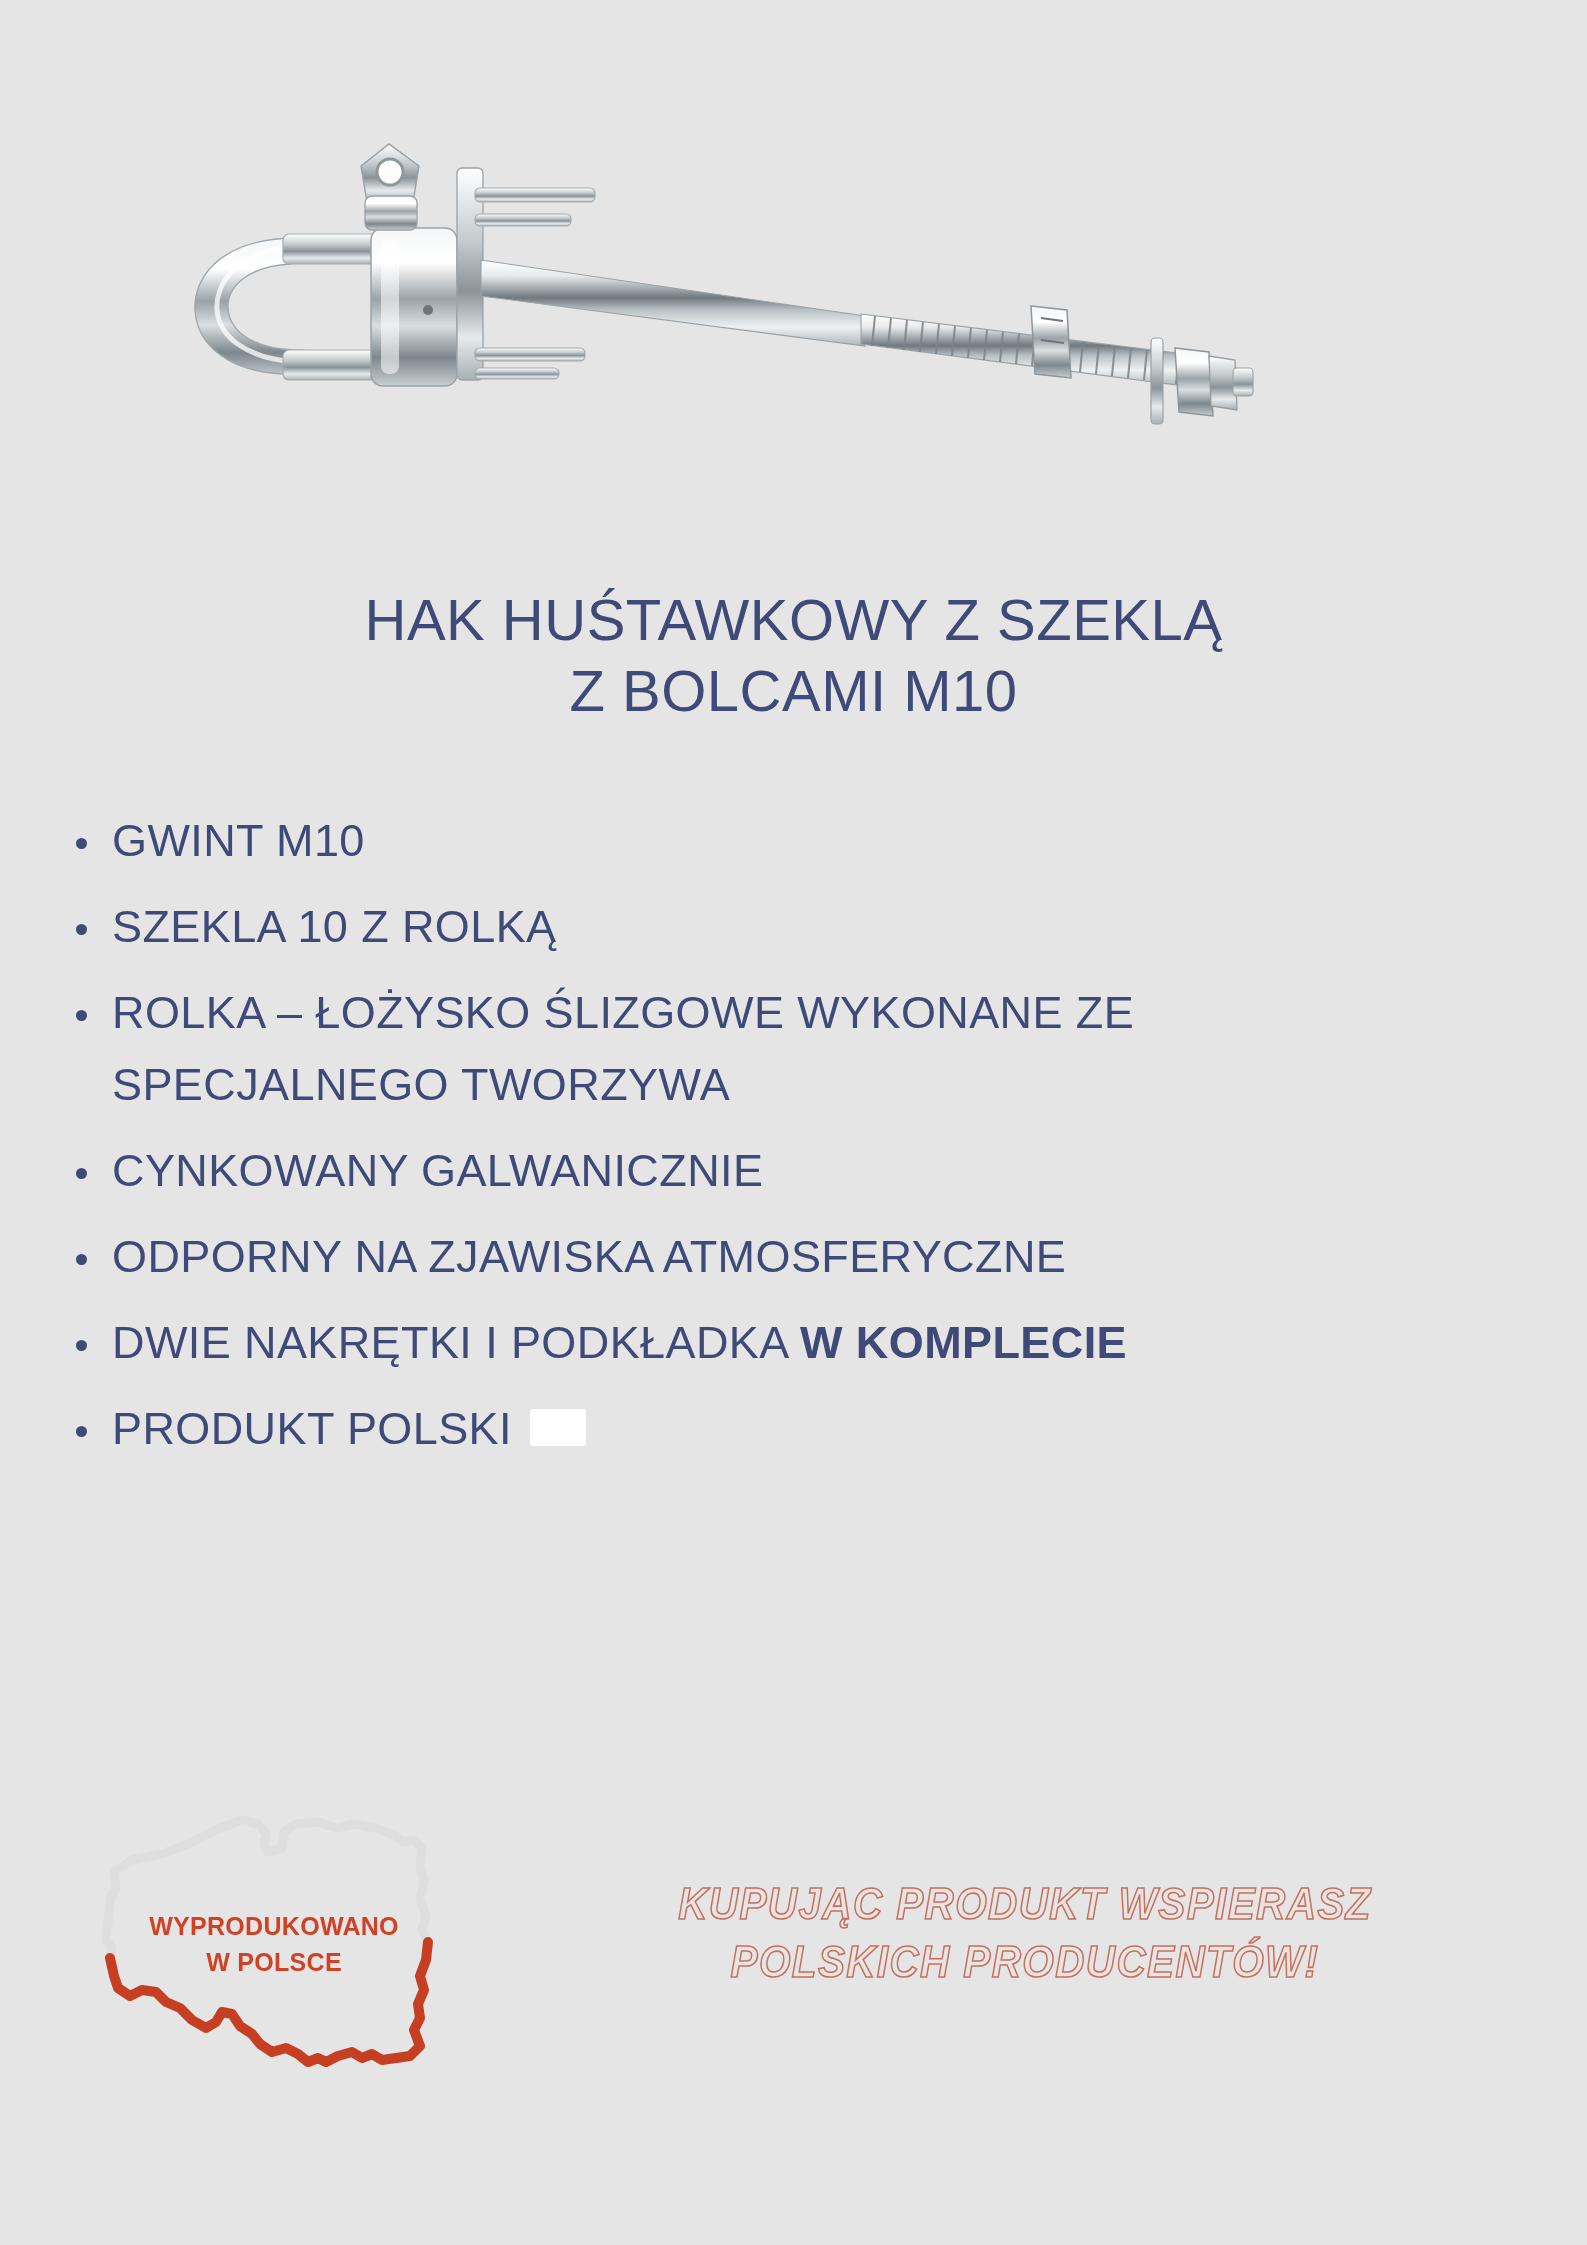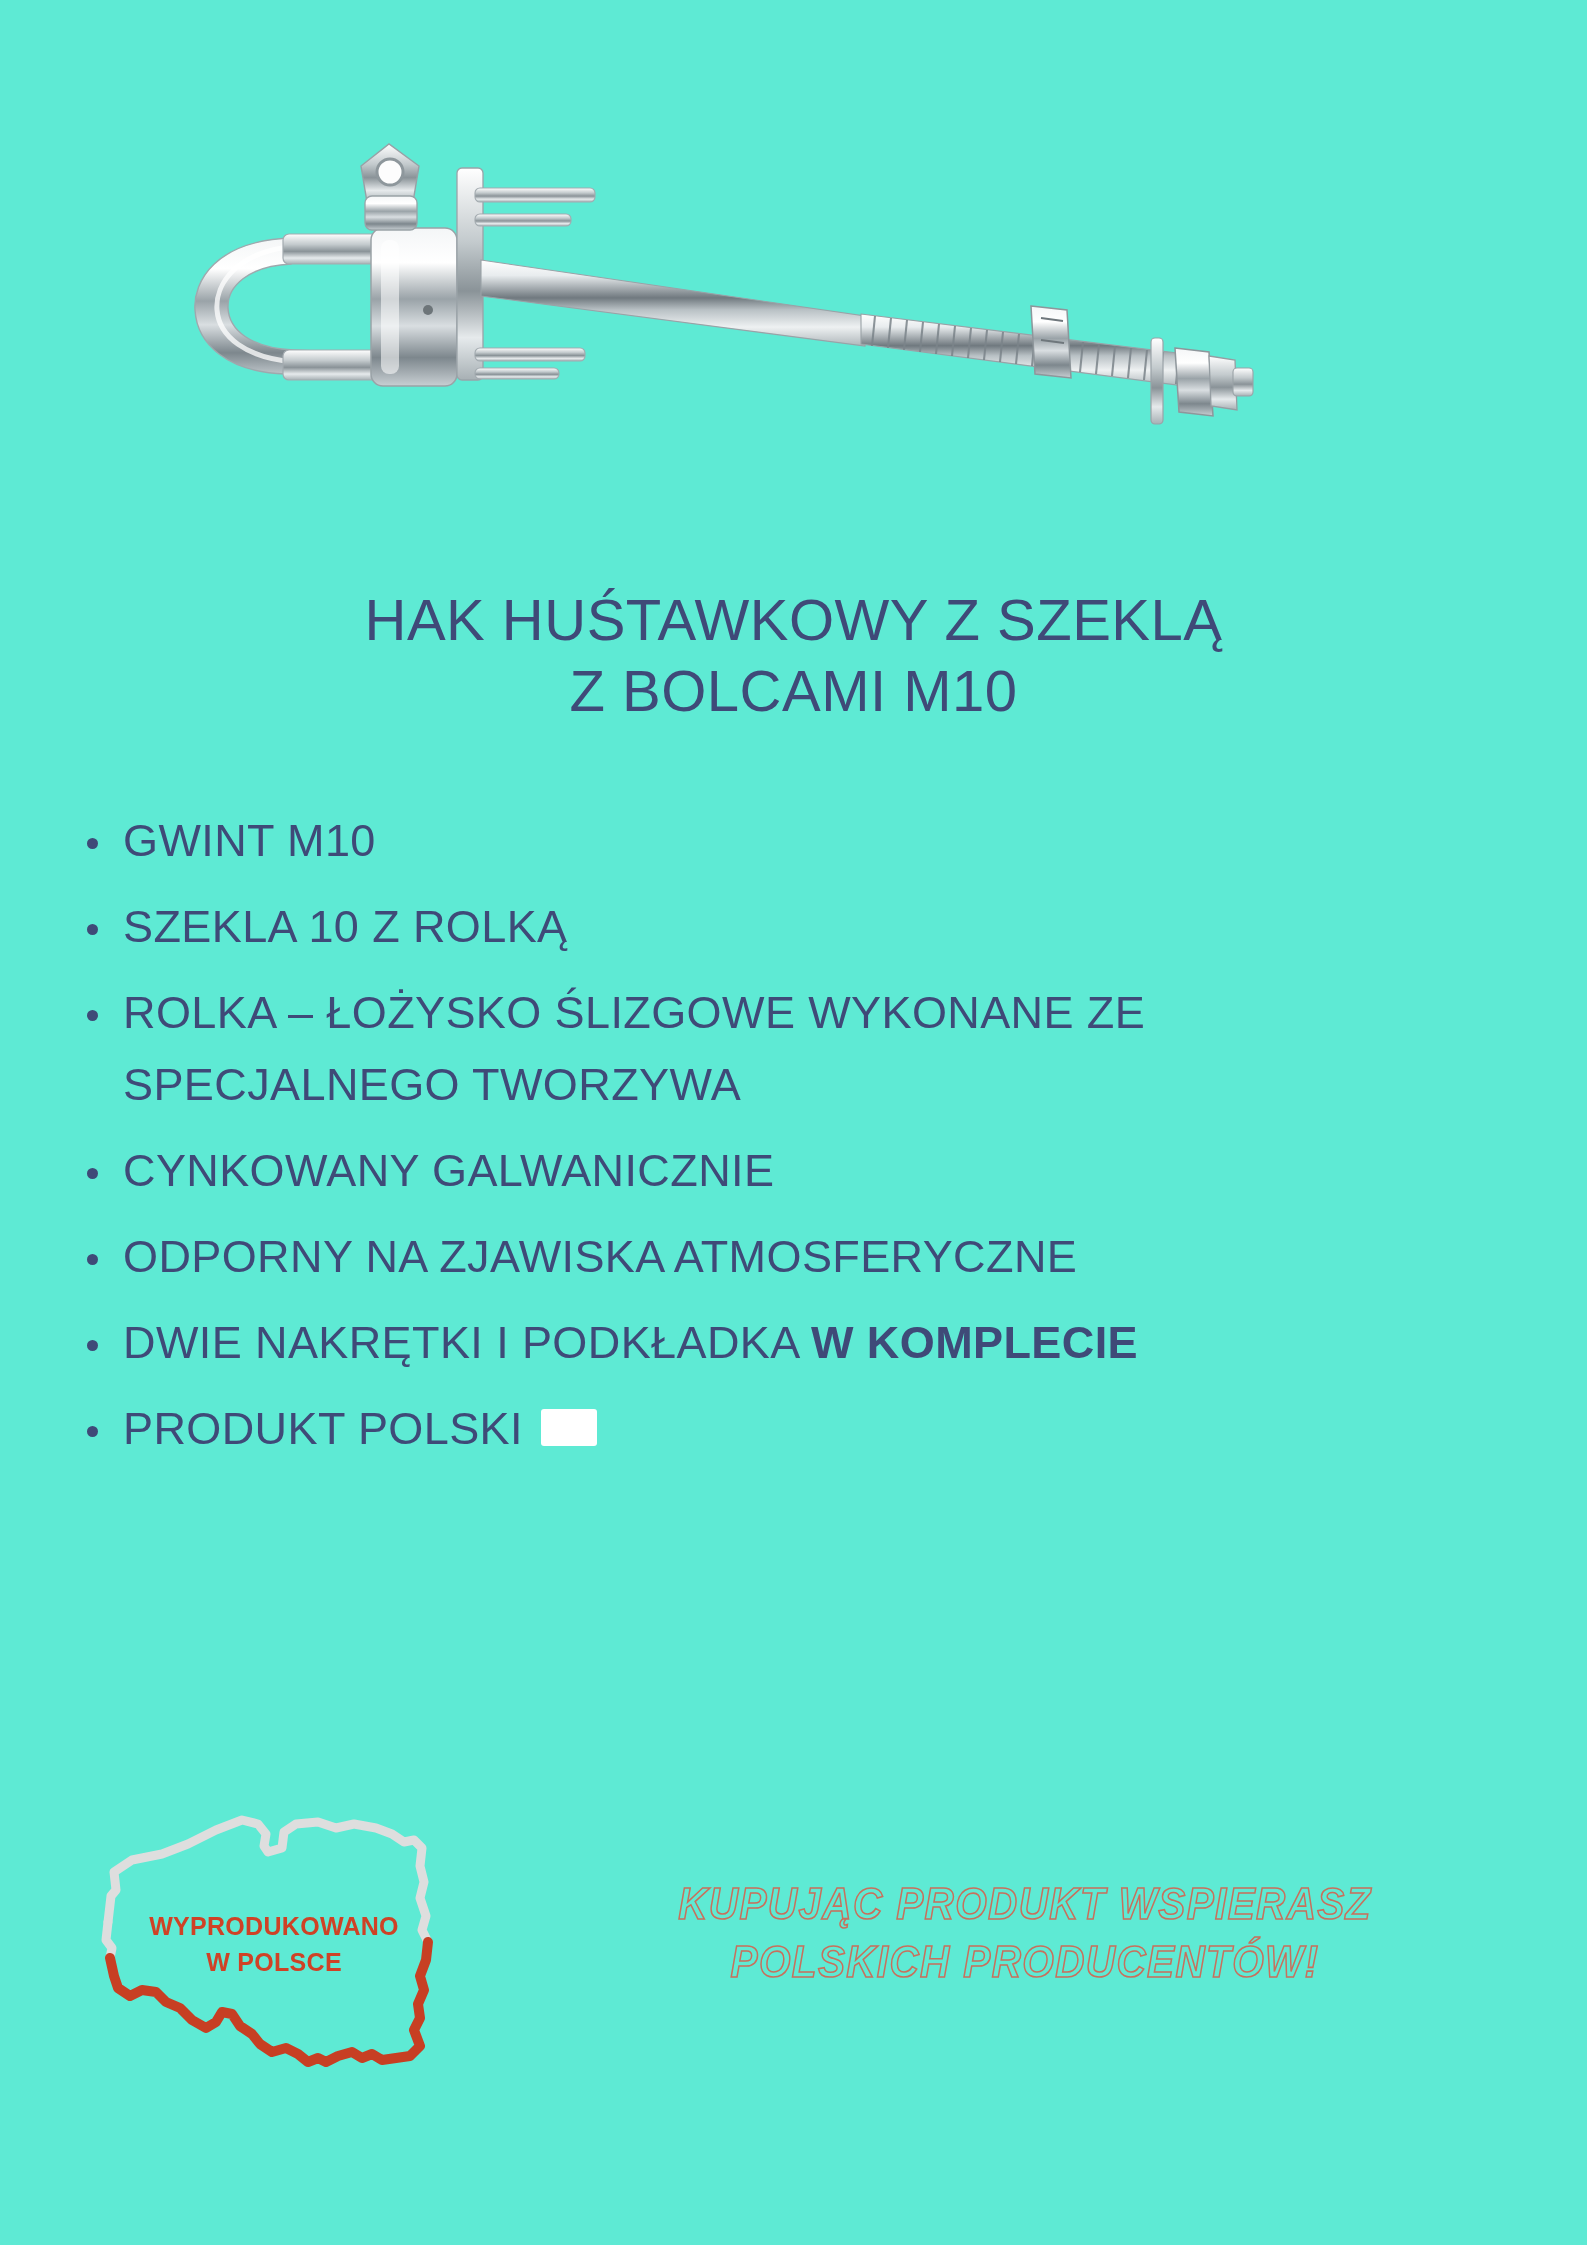--- a/index.html
+++ b/index.html
@@ -13,21 +13,21 @@
   body {
     font-family: "Liberation Sans", sans-serif;
     position: relative;
     overflow: hidden;
   }
 
   .page {
     position: relative;
     width: 1587px;
     height: 2245px;
-    background: #5eead4;
+    background: #e5e5e5;
   }
 
   
   .product-photo {
     position: absolute;
     left: 175px;
     top: 110px;
     width: 1215px;
     height: 320px;
   }
@@ -44,21 +44,21 @@
     font-size: 58px;
     letter-spacing: 0.5px;
     line-height: 1.22;
     font-weight: 400;
   }
   .title-line { display: block; white-space: nowrap; }
 
   
   .feature-list {
     position: absolute;
-    left: 71px;
+    left: 60px;
     top: 818px;
     width: 1400px;
     color: #3f4a78;
   }
   .feature-item {
     position: relative;
     padding-left: 52px;
     font-size: 45px;
     line-height: 1.0;
     letter-spacing: 0.4px;

